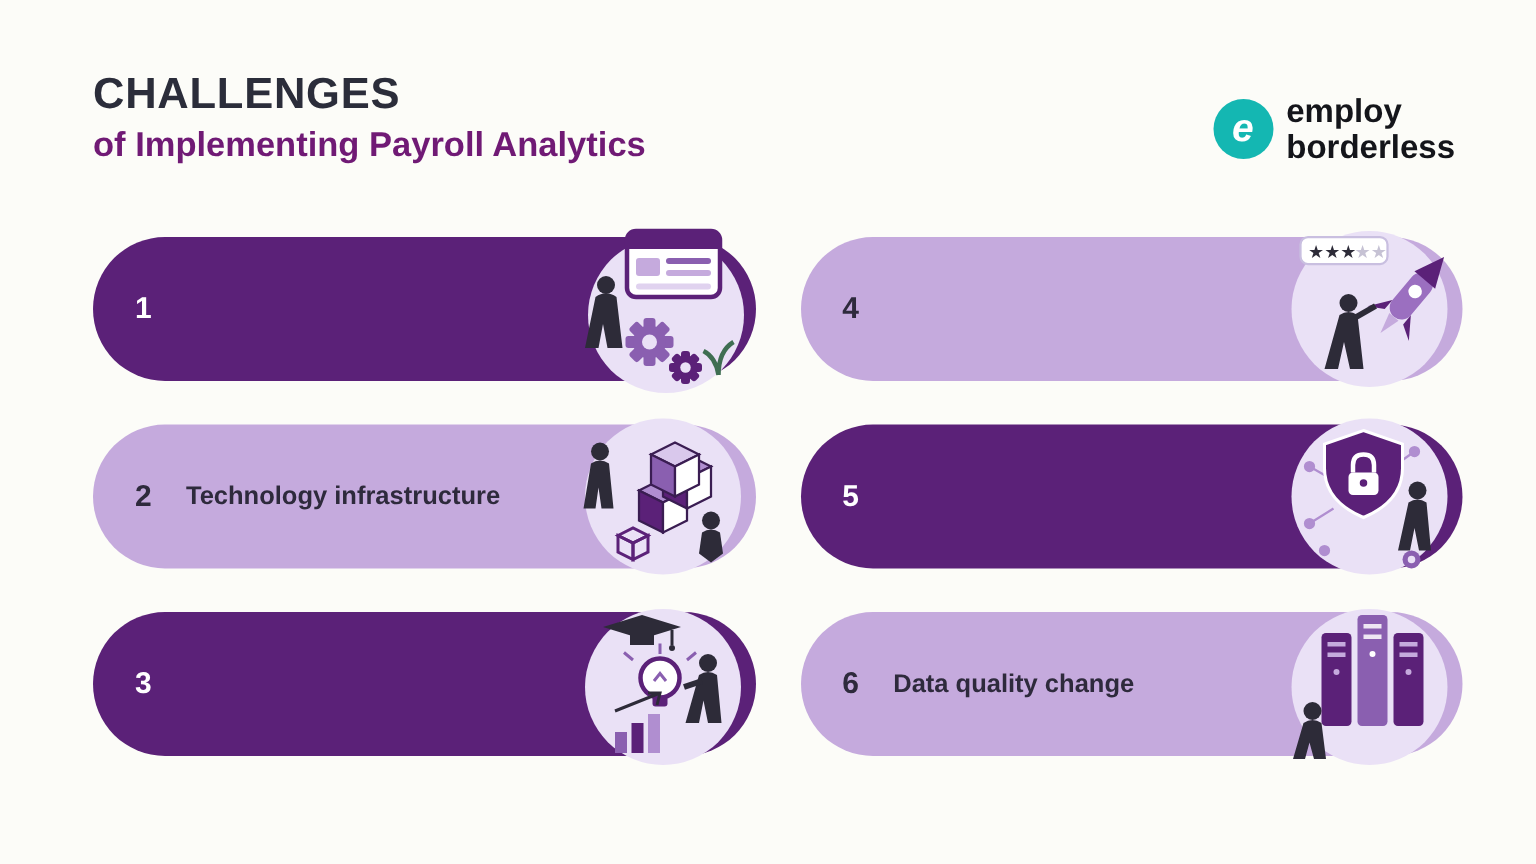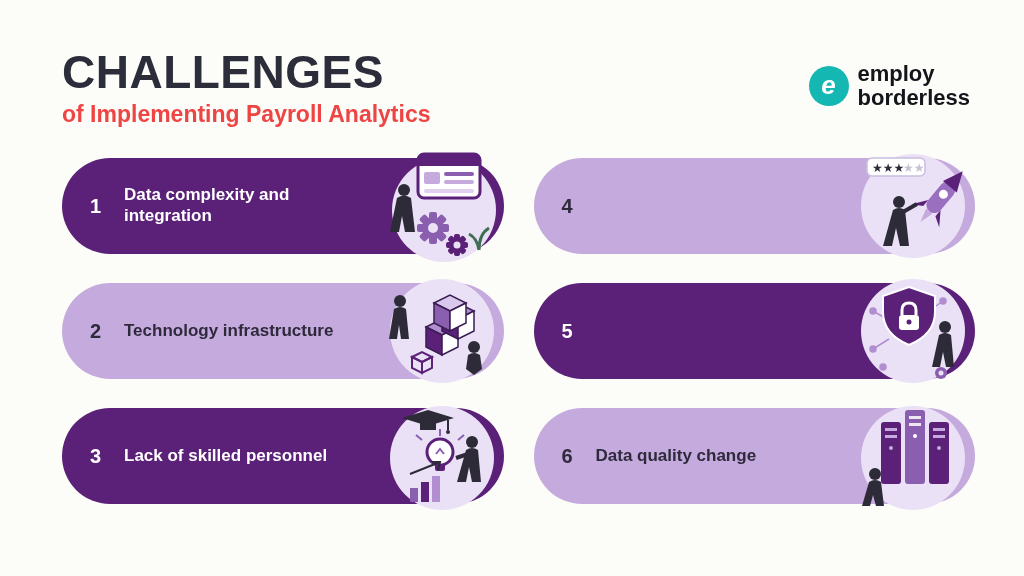--- a/index.html
+++ b/index.html
@@ -7,25 +7,25 @@
     width: 1024px; height: 576px;
     background: #fcfcf8;
     font-family: "Liberation Sans", sans-serif;
     position: relative;
     overflow: hidden;
   }
 
   
   .header { position: absolute; left: 62px; top: 48px; }
   .title {
-    font-size: 46px; font-weight: 800; letter-spacing: 0.5px;
+    font-size: 29px; font-weight: 800; letter-spacing: 0.5px;
     color: #2b2d3a; line-height: 1.05;
   }
   .subtitle {
-    font-size: 23px; font-weight: 700; color: #ef4444; margin-top: 5px;
+    font-size: 23px; font-weight: 700; color: #701a75; margin-top: 5px;
   }
 
   
   .logo {
     position: absolute; right: 54px; top: 62px;
     display: flex; align-items: center; gap: 9px;
   }
   .logo-mark {
     width: 40px; height: 40px; border-radius: 50%;
     background: #14b7b2; color: #ffffff;
@@ -84,21 +84,20 @@
   <div class="logo-text">
     <div>employ</div>
     <div>borderless</div>
   </div>
 </div>
 
 <section class="grid">
 
   <div class="pill dark">
     <span class="num">1</span>
-    <span class="label">Data complexity and integration</span>
     <svg class="illus" viewBox="0 0 120 120">
       <circle cx="62" cy="64" r="52" fill="#eae1f6"></circle>
       <circle cx="22" cy="44" r="6" fill="#2d2b38"></circle>
       <path d="M15 52 q7 -5 14 0 l4 34 h-10 l-3 -16 -3 16 h-9 z" fill="#2d2b38"></path>
       <rect x="36" y="8" width="62" height="44" rx="6" fill="#ffffff" stroke="#5b2178" stroke-width="3"></rect>
       <path d="M36 14 q0 -6 6 -6 h50 q6 0 6 6 v6 h-62 z" fill="#5b2178"></path>
       <rect x="42" y="26" width="16" height="12" rx="2" fill="#c5aadd"></rect>
       <rect x="62" y="26" width="30" height="4" rx="2" fill="#8a5fb0"></rect>
       <rect x="62" y="34" width="30" height="4" rx="2" fill="#c5aadd"></rect>
       <rect x="42" y="43" width="50" height="4" rx="2" fill="#e0d2ef"></rect>
@@ -145,21 +144,20 @@
         <polygon points="30,86 40,91 40,102 30,97"></polygon>
         <polygon points="50,86 40,91 40,102 50,97"></polygon>
       </g>
       <circle cx="92" cy="76" r="6" fill="#2d2b38"></circle>
       <path d="M86 84 q6 -4 12 0 l2 14 -8 6 -8 -6 z" fill="#2d2b38"></path>
     </svg>
   </div>
 
   <div class="pill dark">
     <span class="num">3</span>
-    <span class="label">Lack of skilled personnel</span>
     <svg class="illus" viewBox="0 0 120 120">
       <circle cx="60" cy="62" r="52" fill="#eae1f6"></circle>
       <polygon points="20,22 46,14 72,22 46,30" fill="#2d2b38"></polygon>
       <rect x="38" y="26" width="16" height="8" fill="#2d2b38"></rect>
       <path d="M66 24 v10" stroke="#2d2b38" stroke-width="2"></path>
       <circle cx="66" cy="36" r="2" fill="#2d2b38"></circle>
       <circle cx="58" cy="56" r="13" fill="#ffffff" stroke="#5b2178" stroke-width="3"></circle>
       <path d="M54 58 l4 -5 4 5" stroke="#8a5fb0" stroke-width="2" fill="none"></path>
       <rect x="53" y="68" width="10" height="7" rx="2" fill="#5b2178"></rect>
       <path d="M40 44 l-6 -5 M76 44 l6 -5 M58 40 v-7" stroke="#8a5fb0" stroke-width="2"></path>

